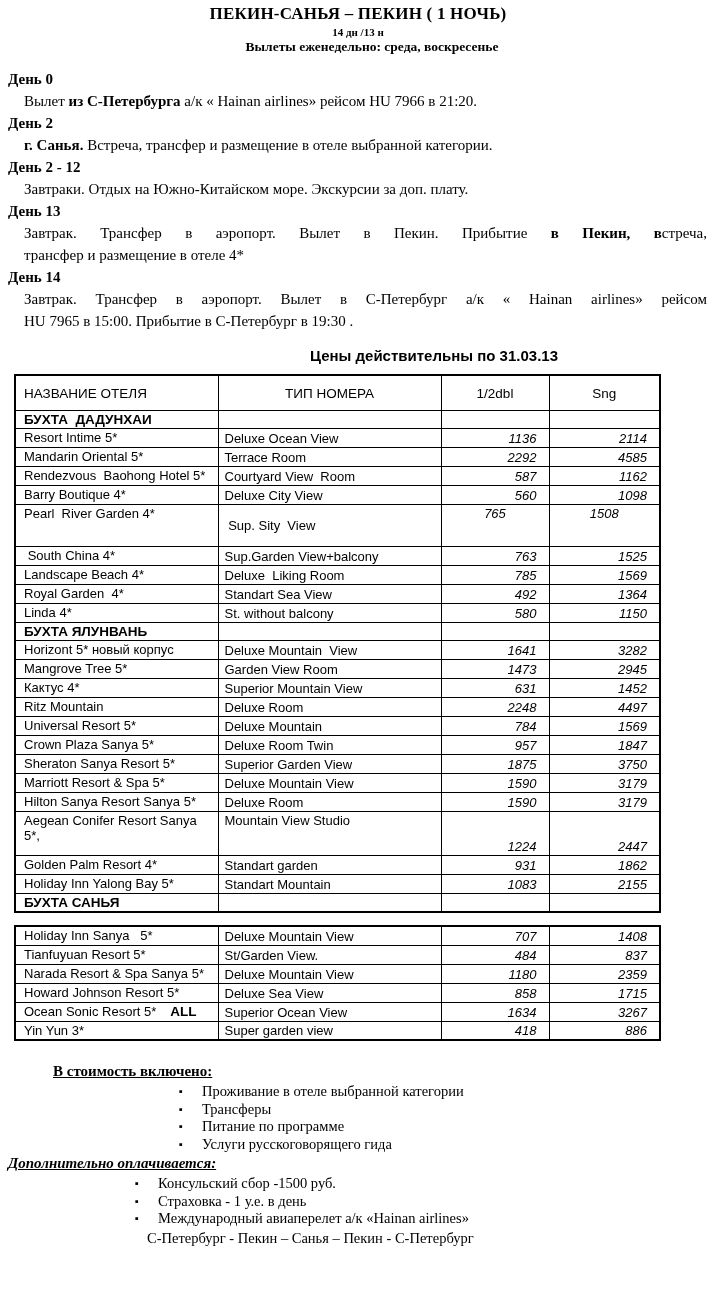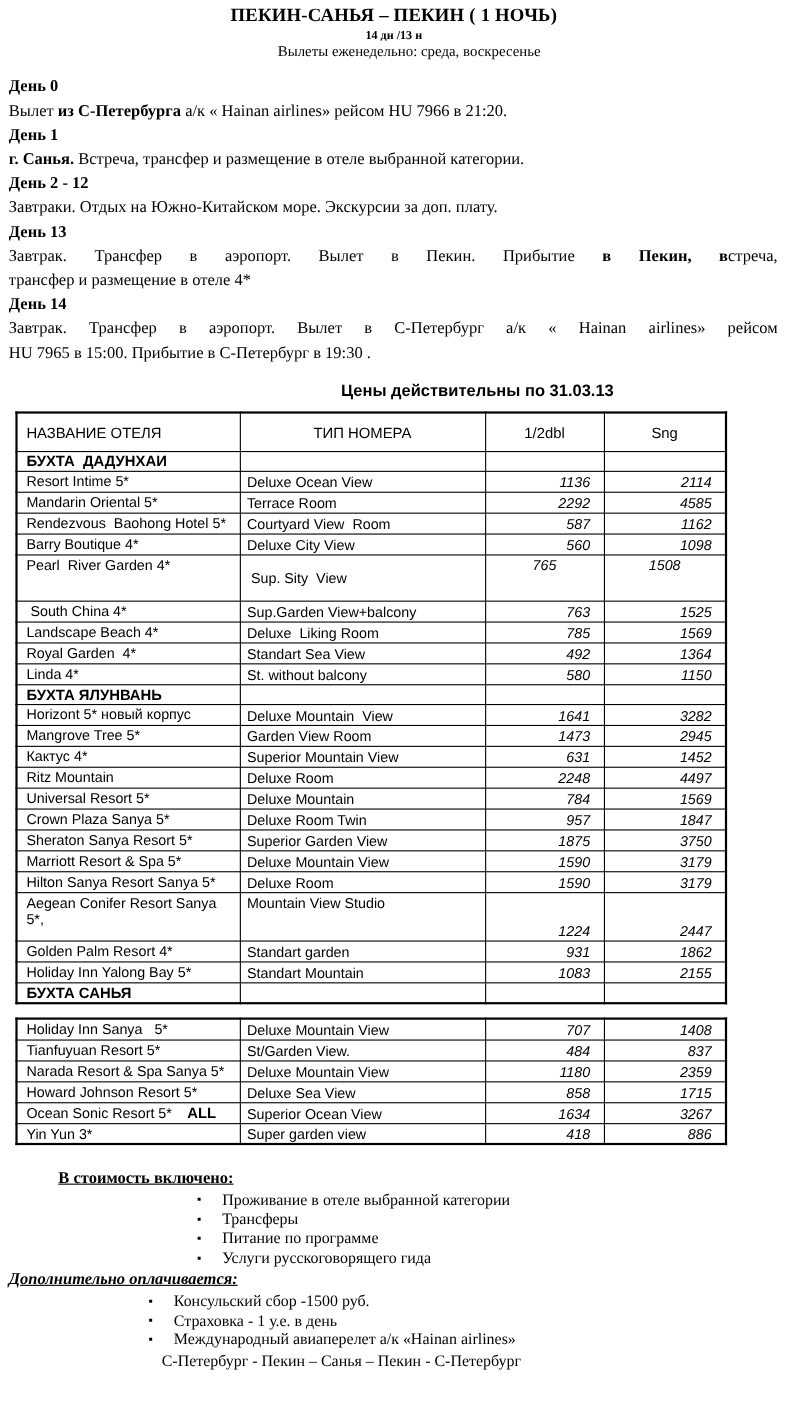--- a/index.html
+++ b/index.html
@@ -3,26 +3,26 @@
 <meta charset="utf-8">
 <style>
   html,body{margin:0;padding:0;background:#ffffff;}
   body{width:716px;min-height:1296px;color:#000;font-family:"Liberation Serif",serif;}
   .page{width:716px;box-sizing:border-box;padding-top:4px;}
 
   
   .doc-header{text-align:center;}
   .doc-title{font-size:17px;font-weight:bold;letter-spacing:.2px;}
   .doc-duration{font-size:11px;font-weight:bold;margin-top:2px;}
-  .doc-schedule{font-size:13.5px;font-weight:normal;margin-top:1px;margin-left:28px;}
+  .doc-schedule{font-size:13.5px;font-weight:bold;margin-top:1px;margin-left:28px;}
 
   
   .itinerary{margin:13px 9px 0 8px;font-size:15px;line-height:22px;}
   .day-heading{font-weight:bold;}
-  .day-line{text-align:left;}
+  .day-line{text-align:left;margin-left:16px;}
   .jline{display:block;text-align:justify;text-align-last:justify;}
 
   
   .price-note{font-family:"Liberation Sans",sans-serif;font-weight:bold;font-size:15px;
               margin:15px 0 10px 310px;}
 
   
   table.price-table{border-collapse:collapse;table-layout:fixed;margin-left:14px;
        font-family:"Liberation Sans",sans-serif;font-size:13px;width:645px;
        border:2px solid #000;}
@@ -59,21 +59,21 @@
 
   <div class="doc-header">
     <div class="doc-title">ПЕКИН-САНЬЯ – ПЕКИН ( 1 НОЧЬ)</div>
     <div class="doc-duration">14 дн /13 н</div>
     <div class="doc-schedule">Вылеты еженедельно: среда, воскресенье</div>
   </div>
 
   <div class="itinerary">
       <div class="day-heading">День 0</div>
       <div class="day-line"><span>Вылет </span><b>из С-Петербурга </b><span>а/к « Hainan  airlines» рейсом HU 7966 в 21:20.</span></div>
-      <div class="day-heading">День 1</div>
+      <div class="day-heading">День 2</div>
       <div class="day-line"><b>г. Санья. </b><span>Встреча, трансфер и размещение в отеле выбранной категории.</span></div>
       <div class="day-heading">День 2 -  12</div>
       <div class="day-line"><span>Завтраки. Отдых на Южно-Китайском море. Экскурсии за доп. плату.</span></div>
       <div class="day-heading">День 13</div>
       <div class="day-line jline"><span>Завтрак. Трансфер в аэропорт. Вылет в Пекин. Прибытие </span><b>в Пекин, в</b><span>стреча,</span></div>
       <div class="day-line"><span>трансфер и размещение в отеле 4*</span></div>
       <div class="day-heading">День 14</div>
       <div class="day-line jline"><span>Завтрак. Трансфер в аэропорт. Вылет в С-Петербург а/к « Hainan  airlines» рейсом</span></div>
       <div class="day-line"><span>HU 7965 в 15:00. Прибытие в С-Петербург  в 19:30 .</span></div>
     </div>

